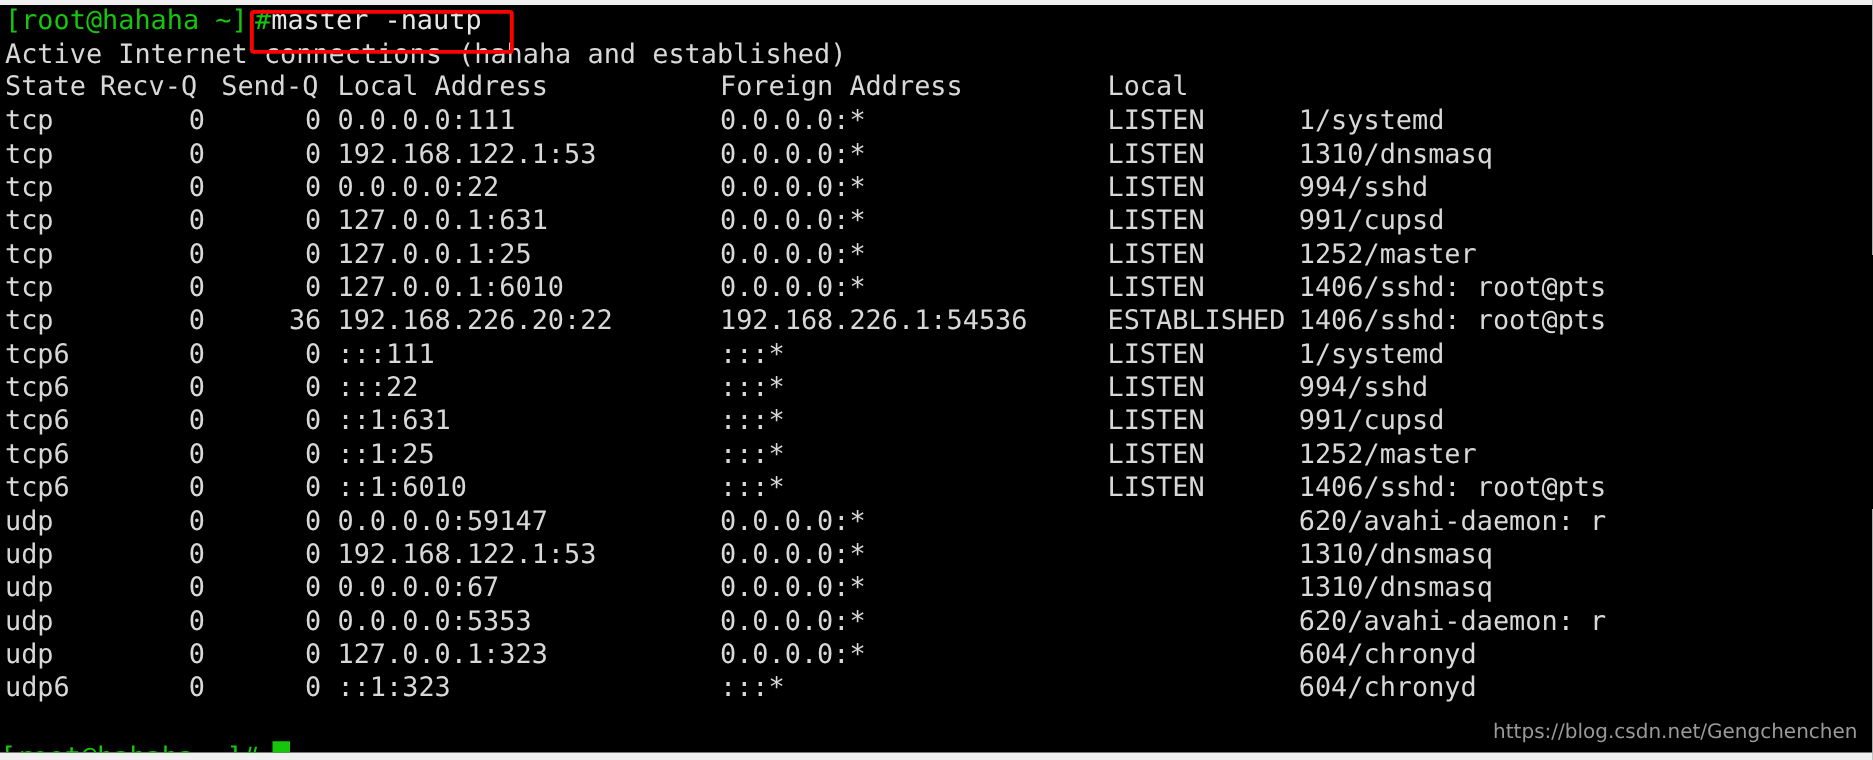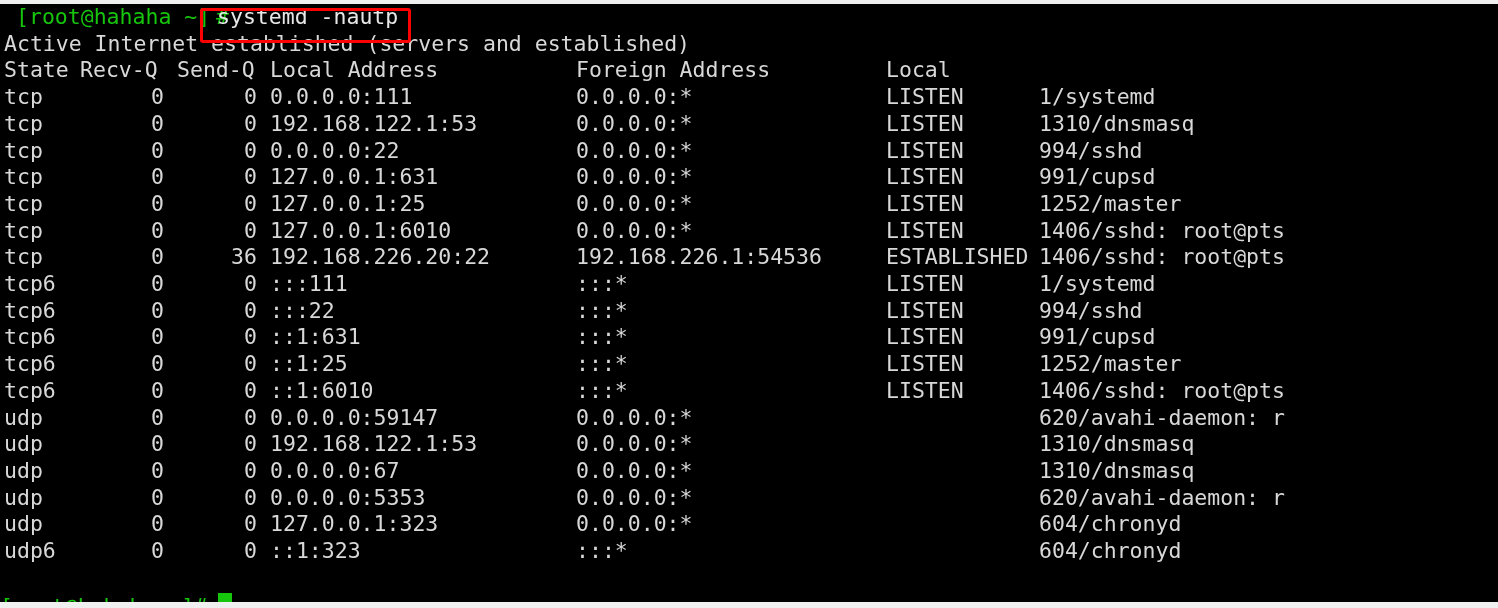--- a/index.html
+++ b/index.html
@@ -29,21 +29,21 @@
     left: 0;
     width: 1498px;
     height: 26.7px;
     line-height: 26.7px;
     white-space: pre;
     font-size: 21.5px;
     letter-spacing: 0px;
     color: #d8d8d8;
   }
   .line span { white-space: pre; }
-  .g { color: #16c60c; margin-left: 12px; }
+  .g { color: #16c60c; }
   .w { color: #e8e8e8; }
 
   
   .col {
     position: absolute;
     top: 0;
     white-space: pre;
   }
 
   #redbox {
@@ -98,25 +98,25 @@
 </style>
 </head>
 <body>
 
 <div id="screen">
   <div id="terminal">
 
     <div class="line" style="top:0px;">
       <span class="col g" style="left:4px;">[root@hahaha ~]</span>
       <span class="col g" style="left:204px;">#</span>
-      <span class="col w" style="left:217px;">systemd -nautp</span>
+      <span class="col w" style="left:217px;">master -nautp</span>
     </div>
 
     <div class="line" style="top:26.7px;">
-      <span class="col" style="left:4px;">Active Internet established (servers and established)</span>
+      <span class="col" style="left:4px;">Active Internet connections (hahaha and established)</span>
     </div>
 
     <div class="line" style="top:53.4px;">
       <span class="col" style="left:4px;">State</span>
       <span class="col" style="left:80px;">Recv-Q</span>
       <span class="col" style="left:177px;">Send-Q</span>
       <span class="col" style="left:576px;">Foreign Address</span>
       <span class="col" style="left:270px;">Local Address</span>
       <span class="col" style="left:886px;">Local</span>
     </div>
@@ -139,14 +139,15 @@
         <div class="line" style="top: 453.9px;"><span class="col" style="left: 4px;">udp</span><span class="col" style="left: 84px; width: 80px; text-align: right; display: inline-block;">0</span><span class="col" style="left: 177px; width: 80px; text-align: right; display: inline-block;">0</span><span class="col" style="left: 270px;">0.0.0.0:67</span><span class="col" style="left: 576px;">0.0.0.0:*</span><span class="col" style="left: 886px;"></span><span class="col" style="left: 1039px;">1310/dnsmasq</span></div>
         <div class="line" style="top: 480.6px;"><span class="col" style="left: 4px;">udp</span><span class="col" style="left: 84px; width: 80px; text-align: right; display: inline-block;">0</span><span class="col" style="left: 177px; width: 80px; text-align: right; display: inline-block;">0</span><span class="col" style="left: 270px;">0.0.0.0:5353</span><span class="col" style="left: 576px;">0.0.0.0:*</span><span class="col" style="left: 886px;"></span><span class="col" style="left: 1039px;">620/avahi-daemon: r</span></div>
         <div class="line" style="top: 507.3px;"><span class="col" style="left: 4px;">udp</span><span class="col" style="left: 84px; width: 80px; text-align: right; display: inline-block;">0</span><span class="col" style="left: 177px; width: 80px; text-align: right; display: inline-block;">0</span><span class="col" style="left: 270px;">127.0.0.1:323</span><span class="col" style="left: 576px;">0.0.0.0:*</span><span class="col" style="left: 886px;"></span><span class="col" style="left: 1039px;">604/chronyd</span></div>
         <div class="line" style="top: 534px;"><span class="col" style="left: 4px;">udp6</span><span class="col" style="left: 84px; width: 80px; text-align: right; display: inline-block;">0</span><span class="col" style="left: 177px; width: 80px; text-align: right; display: inline-block;">0</span><span class="col" style="left: 270px;">::1:323</span><span class="col" style="left: 576px;">:::*</span><span class="col" style="left: 886px;"></span><span class="col" style="left: 1039px;">604/chronyd</span></div>
       </div>
 
     <div id="nextprompt">[root@hahaha ~]#</div>
     <div id="cursor"></div>
 
     <div id="redbox"></div>
+    <div id="watermark">https://blog.csdn.net/Gengchenchen</div>
   </div>
 </div>
 
 </body></html>

